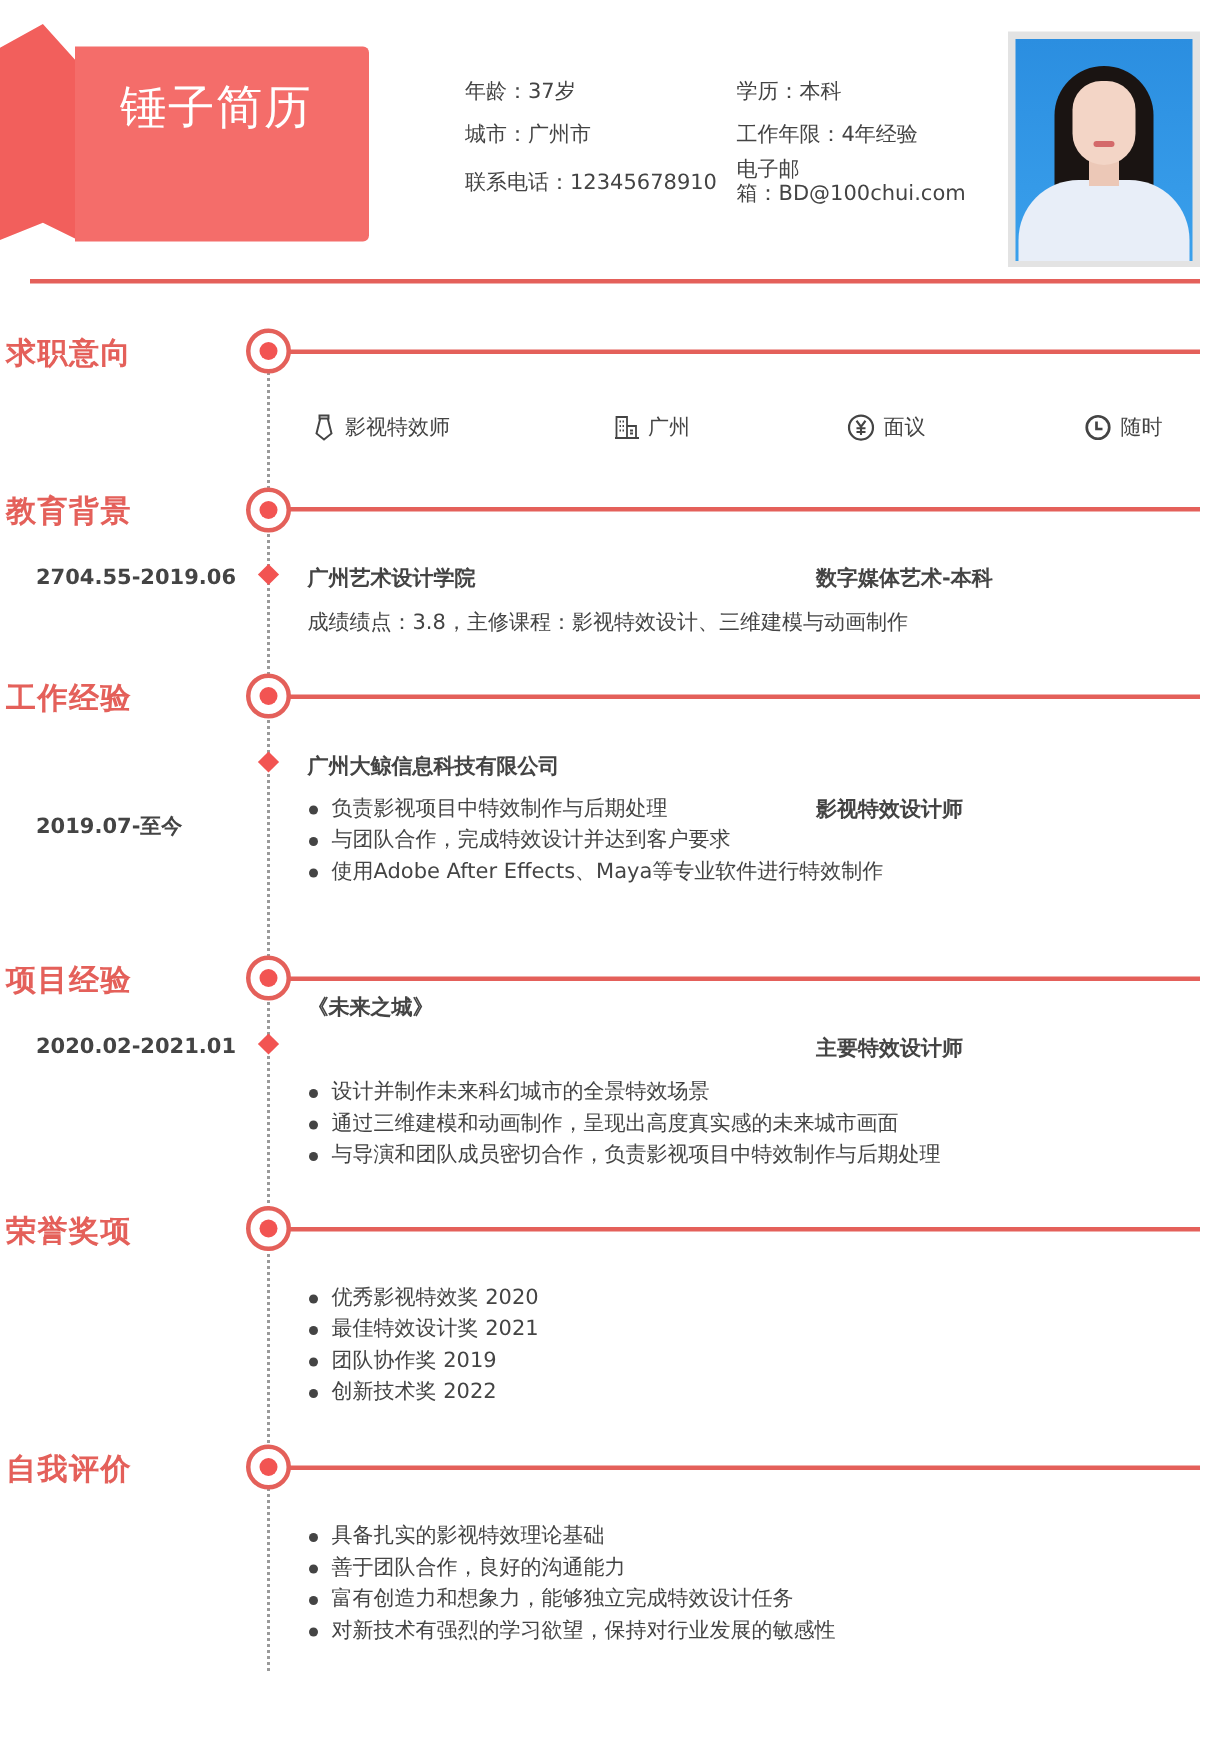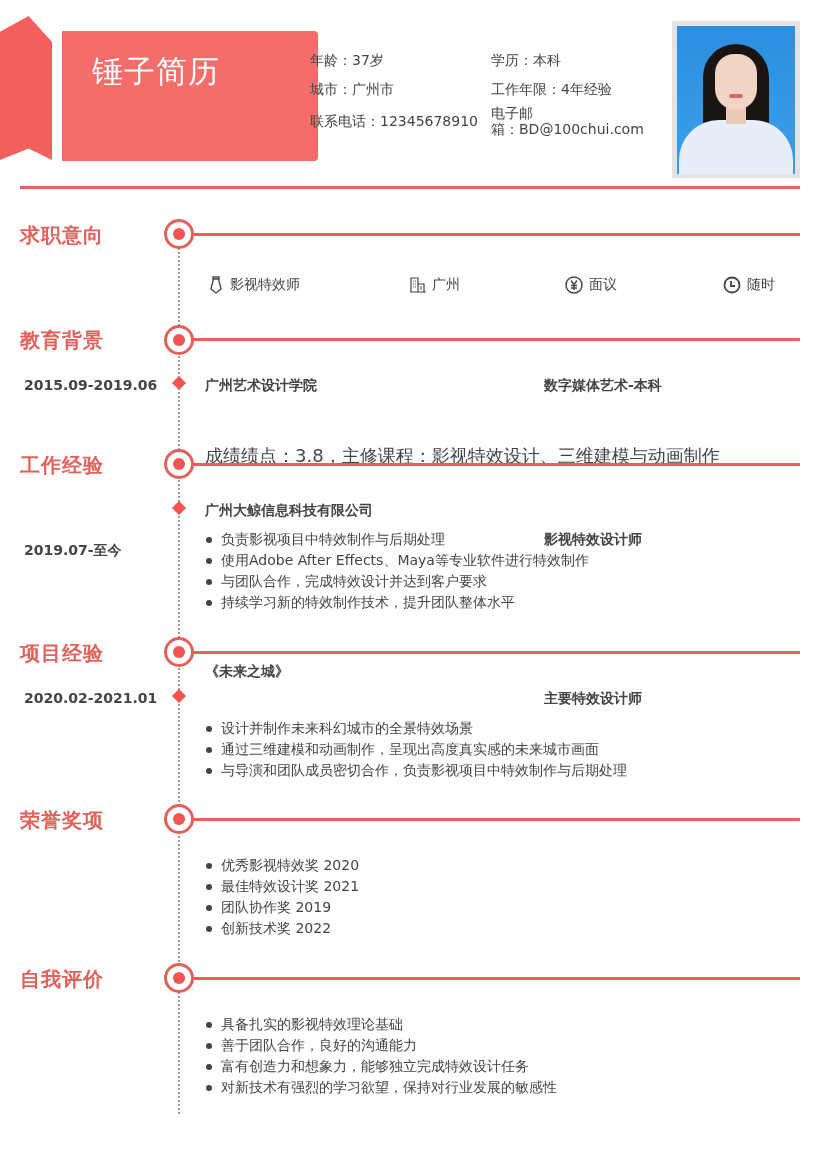--- a/index.html
+++ b/index.html
@@ -2,48 +2,48 @@
 <html><head>
 <meta charset="utf-8">
 <style>
   * { box-sizing: border-box; margin: 0; padding: 0; }
   html, body { width: 820px; height: 1160px; background: #fff; overflow: hidden; }
   body { position: relative; font-family: "DejaVu Sans", "Liberation Sans", sans-serif; color: #444; }
 
   
   .ribbon-back { position: absolute; left: 0; top: 16px; width: 52px; height: 144px; background: #f25f5c;
     clip-path: polygon(0 11%, 55% 0, 100% 18%, 100% 100%, 55% 92%, 0 100%); }
-  .banner { position: absolute; left: 50px; top: 31px; width: 256px; height: 130px; background: #f46d6a; border-radius: 0 4px 4px 0; margin-left: 12px; }
+  .banner { position: absolute; left: 50px; top: 31px; width: 196px; height: 130px; background: #f46d6a; border-radius: 0 4px 4px 0; }
   .banner .name { position: absolute; left: 30px; top: 20px; font-size: 31px; color: #fff; letter-spacing: 1px; }
   .banner .motto { position: absolute; left: 30px; top: 64px; width: 190px; font-size: 13.5px; line-height: 15px; color: #fff; }
 
   .info { position: absolute; font-size: 14px; color: #444; }
   .photo-frame { position: absolute; left: 672px; top: 21px; width: 128px; height: 157px; background: #e3e3e3; }
   .photo { position: absolute; left: 5px; top: 5px; width: 118px; height: 148px; background: linear-gradient(180deg,#2b8ee0,#3aa0ec); overflow: hidden; }
   .photo .hair { position: absolute; left: 26px; top: 18px; width: 66px; height: 120px; background: #1a1412; border-radius: 33px 33px 14px 14px; }
   .photo .face { position: absolute; left: 38px; top: 28px; width: 42px; height: 56px; background: #f3d5c6; border-radius: 20px 20px 22px 22px; }
   .photo .neck { position: absolute; left: 49px; top: 80px; width: 20px; height: 18px; background: #ecc8b7; }
   .photo .shirt { position: absolute; left: 2px; top: 94px; width: 114px; height: 60px; background: #e8eef8; border-radius: 40px 40px 0 0; }
   .photo .mouth { position: absolute; left: 52px; top: 68px; width: 14px; height: 4px; background: #d46a6a; border-radius: 3px; }
 
   .top-rule { position: absolute; left: 20px; top: 186px; width: 780px; height: 3px; background: #e4605a; }
 
   
   .timeline { position: absolute; left: 178px; top: 244px; width: 0; height: 870px; border-left: 2px dotted #9a9a9a; }
 
-  .section-title { position: absolute; left: 20px; font-size: 20px; font-weight: bold; color: #e4605a; letter-spacing: 1px; }
+  .section-title { position: absolute; left: 4px; font-size: 20px; font-weight: bold; color: #e4605a; letter-spacing: 1px; }
   .node { position: absolute; left: 164px; width: 30px; height: 30px; border-radius: 50%; border: 3px solid #e4605a; background: #fff; }
   .node::after { content: ""; position: absolute; left: 6px; top: 6px; width: 12px; height: 12px; border-radius: 50%; background: #f25452; }
   .section-line { position: absolute; left: 193px; width: 607px; height: 3px; background: #e4605a; }
 
   .diamond { position: absolute; left: 174px; width: 10px; height: 10px; background: #f25452; transform: rotate(45deg); }
   .date { position: absolute; left: 24px; font-size: 14px; font-weight: bold; color: #444; }
   .entry-title { position: absolute; left: 205px; font-size: 14px; font-weight: bold; color: #444; }
   .entry-role { position: absolute; left: 544px; font-size: 14px; font-weight: bold; color: #444; }
-  .desc { position: absolute; left: 205px; font-size: 18px; color: #444; margin-top: 38px; }
+  .desc { position: absolute; left: 205px; font-size: 14px; color: #444; }
 
   .bullets { position: absolute; left: 205px; list-style: none; }
   .bullets li { font-size: 14px; line-height: 21px; color: #444; position: relative; padding-left: 16px; }
   .bullets li::before { content: ""; position: absolute; left: 1px; top: 8px; width: 6px; height: 6px; border-radius: 50%; background: #444; }
 
   .intent-item { position: absolute; top: 276px; display: flex; align-items: center; font-size: 14px; color: #444; }
   .intent-item svg { margin-right: 6px; }
 </style>
 </head>
 <body>
@@ -105,39 +105,38 @@
       <circle cx="9" cy="9" r="7.5" fill="none" stroke="#444" stroke-width="1.8"></circle>
       <path d="M8 5 V10 H12" fill="none" stroke="#444" stroke-width="1.8"></path>
     </svg>
   <span>随时</span>
 </div>
 
 <div class="section-title" style="top:327px;">教育背景</div>
 <div class="node" style="top:325px;"></div>
 <div class="section-line" style="top:338px;"></div>
 
-<div class="date" style="top:377px;">2015.09-2019.06</div>
+<div class="date" style="top:377px;">2704.55-2019.06</div>
 <div class="diamond" style="top:378px;"></div>
 <div class="entry-title" style="top:377px;">广州艺术设计学院</div>
 <div class="entry-role" style="top:377px;">数字媒体艺术-本科</div>
 <div class="desc" style="top:406px;">成绩绩点：3.8，主修课程：影视特效设计、三维建模与动画制作</div>
 
 <div class="section-title" style="top:452px;">工作经验</div>
 <div class="node" style="top:449px;"></div>
 <div class="section-line" style="top:463px;"></div>
 
 <div class="date" style="top:502px;margin-top:40px;">2019.07-至今</div>
 <div class="diamond" style="top:503px;"></div>
 <div class="entry-title" style="top:502px;">广州大鲸信息科技有限公司</div>
 <div class="entry-role" style="top:531px;">影视特效设计师</div>
 <ul class="bullets" style="top:529px;">
   <li>负责影视项目中特效制作与后期处理</li>
+  <li>与团队合作，完成特效设计并达到客户要求</li>
   <li>使用Adobe After Effects、Maya等专业软件进行特效制作</li>
-  <li>与团队合作，完成特效设计并达到客户要求</li>
-  <li>持续学习新的特效制作技术，提升团队整体水平</li>
 </ul>
 
 <div class="section-title" style="top:640px;">项目经验</div>
 <div class="node" style="top:637px;"></div>
 <div class="section-line" style="top:651px;"></div>
 
 <div class="date" style="top:690px;">2020.02-2021.01</div>
 <div class="diamond" style="top:691px;"></div>
 <div class="entry-title" style="top:663px;">《未来之城》</div>
 <div class="entry-role" style="top:690px;">主要特效设计师</div>

